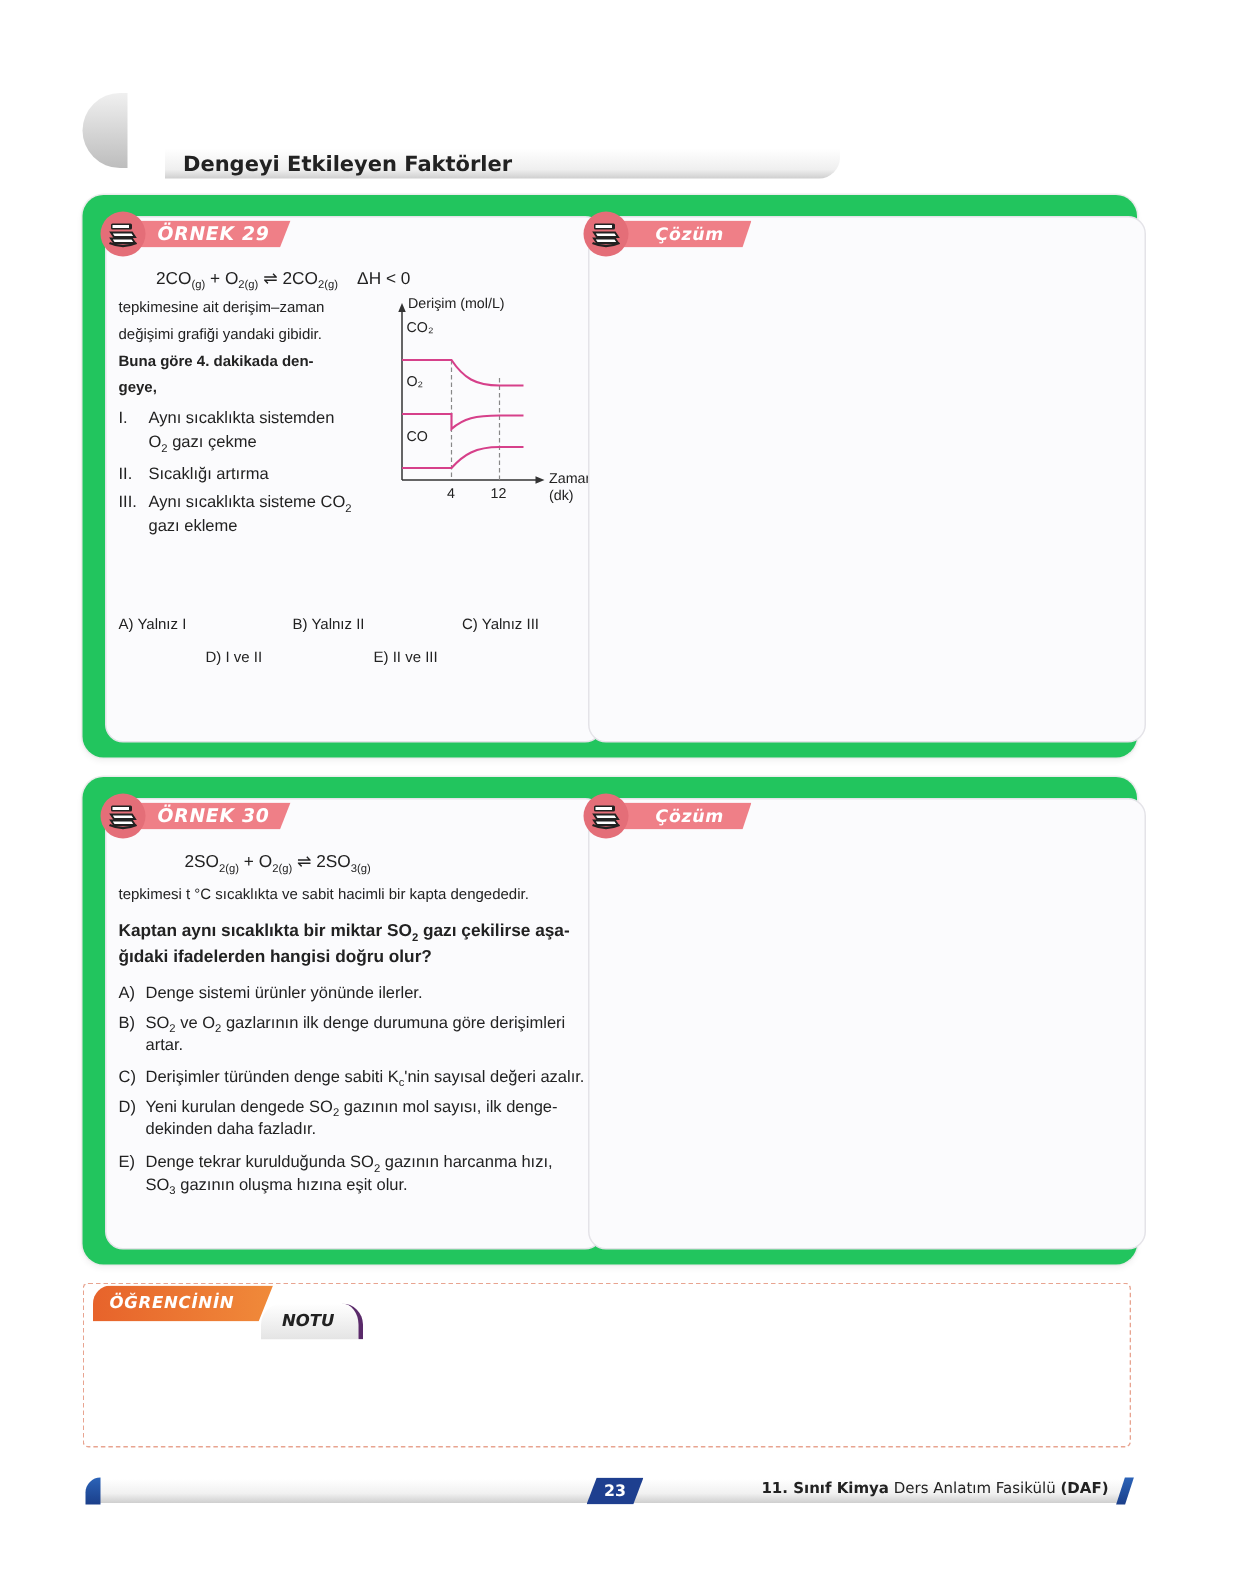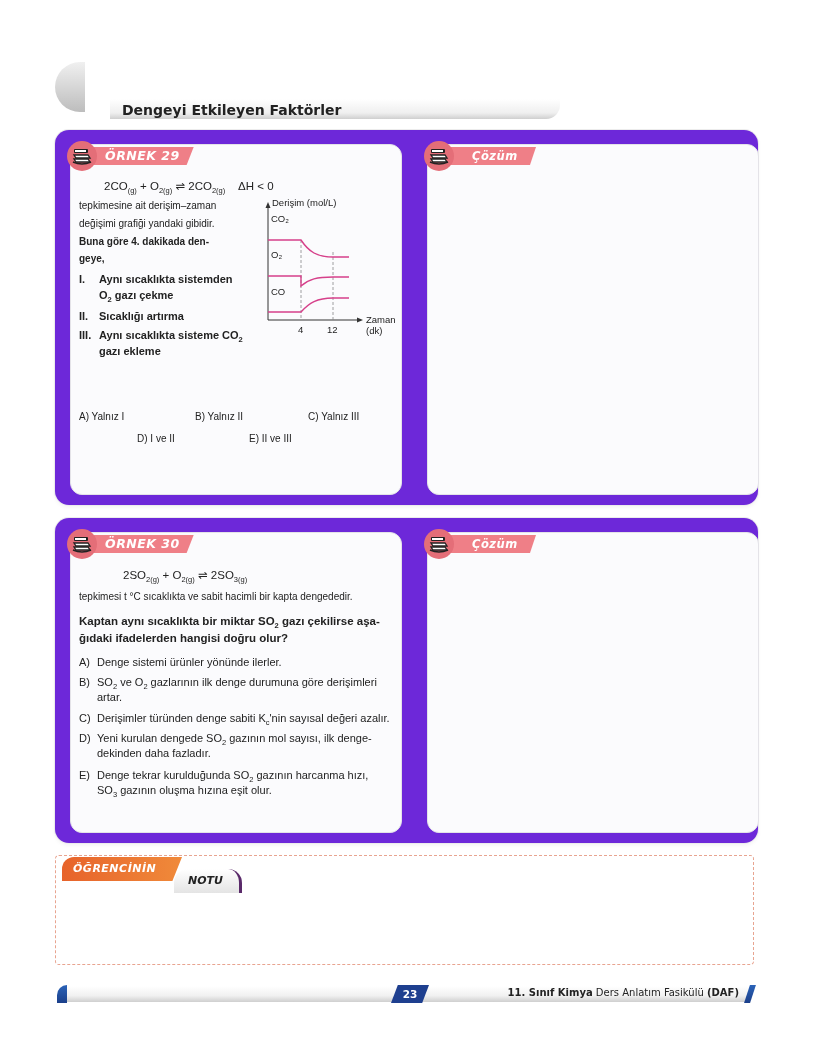--- a/index.html
+++ b/index.html
@@ -18,46 +18,46 @@
   .hdr-title { position: absolute; left: 62px; top: 6px; font-family: "DejaVu Sans", sans-serif; font-weight: bold;
     font-size: 22px; letter-spacing: 0.6px; color: #ffffff; }
   .hdr-unit { position: absolute; right: 34px; top: 13px; font-family: "DejaVu Sans", sans-serif; font-weight: bold;
     font-size: 17px; color: #ffffff; letter-spacing: 0.4px; }
   .hdr-sub { position: absolute; left: 55px; top: 37px; width: 450px; height: 20px;
     background: linear-gradient(180deg, #ffffff 0%, #efefef 70%, #cfcfcf 100%);
     border-radius: 0 0 14px 0; }
   .hdr-sub span { position: absolute; left: 12px; top: 3px; font-family: "DejaVu Sans", sans-serif; font-size: 14px; color: #222; font-weight: bold; }
 
   
-  .section { position: absolute; left: 55px; width: 703px; background: #6d28d9; border-radius: 14px;
+  .section { position: absolute; left: 55px; width: 703px; background: #22c55e; border-radius: 14px;
     box-shadow: 0 0 0 1px #ececec, 0 2px 4px rgba(0,0,0,0.06); }
   .sec1 { top: 130px; height: 375px; }
   .sec2 { top: 518px; height: 325px; }
   .panel { position: absolute; top: 14px; background: #fbfbfd; border: 1px solid #e4e3e8; border-radius: 12px; }
   .panel.left { left: 15px; width: 332px; }
-  .panel.right { left: 372px; width: 332px; }
+  .panel.right { left: 337px; width: 372px; }
   .sec1 .panel { height: 351px; }
   .sec2 .panel { height: 301px; }
 
   .tag { position: absolute; left: -4px; top: -4px; height: 30px; }
   .tag-icon { position: absolute; left: 0; top: 0; width: 30px; height: 30px; border-radius: 50%; background: #e46e78;
     display: flex; align-items: center; justify-content: center; }
   .tag-icon svg { width: 22px; height: 22px; }
   .tag-label { position: absolute; left: 26px; top: 6px; height: 18px; padding: 0 14px 0 12px;
     background: #ef7f87; color: #fff; font-family: "DejaVu Sans", sans-serif; font-weight: bold; font-style: italic;
     font-size: 12.5px; line-height: 18px; letter-spacing: 0.5px; clip-path: polygon(0 0, 100% 0, 93% 100%, 0 100%); white-space: nowrap; }
   .tag-label.sol { width: 86px; padding-left: 22px; font-size: 11.5px; }
 
   
   .q { position: absolute; font-size: 10px; line-height: 16px; color: #222; }
   .q b, .bold { font-weight: bold; }
   .eq { font-size: 11.5px; }
   sub { font-size: 7.5px; vertical-align: -3px; line-height: 0; }
 
-  .roman { position: absolute; font-size: 11px; line-height: 16px; font-weight: bold; }
+  .roman { position: absolute; font-size: 11px; line-height: 16px; }
   .roman .num { display: inline-block; width: 20px; }
 
   .choice { position: absolute; font-size: 11px; line-height: 15px; }
   .choice .lt { position: absolute; left: 0; top: 0; }
   .choice .tx { position: absolute; left: 18px; top: 0; width: 300px; }
 
   
   .chart { position: absolute; left: 188px; top: 55px; width: 150px; height: 135px; }
   .chart svg { position: absolute; left: 0; top: 0; }
   .chart .lbl { position: absolute; font-size: 9.5px; color: #222; white-space: nowrap; }

